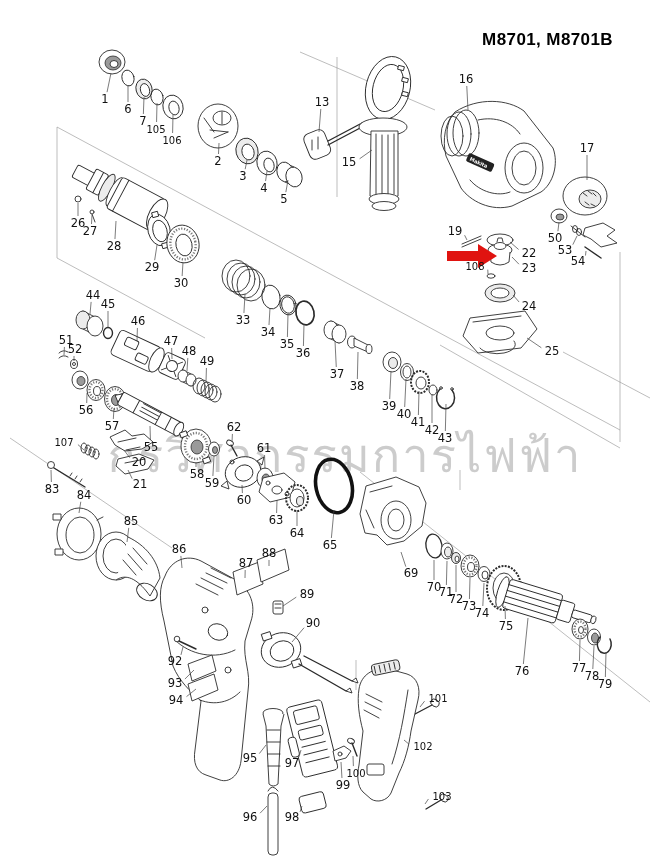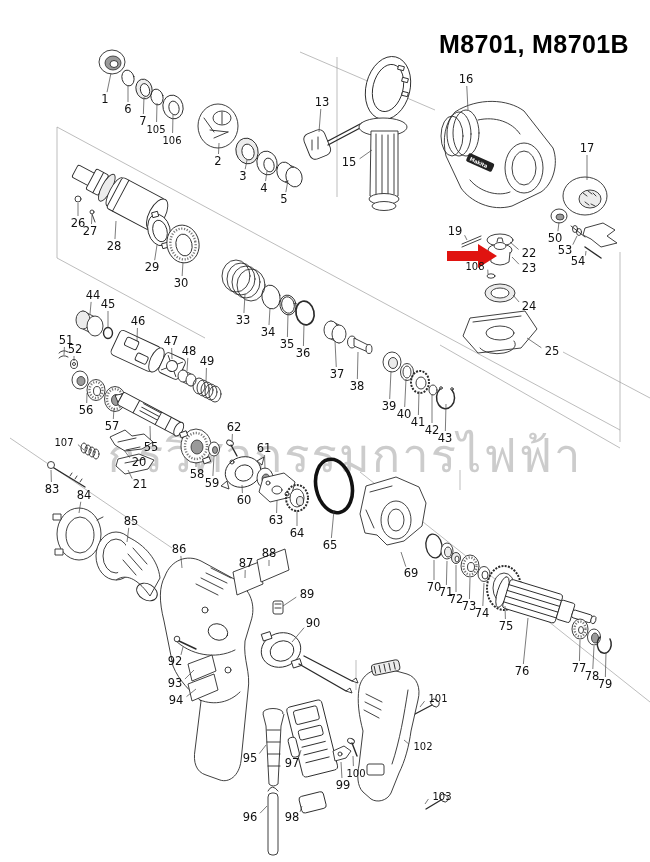--- a/index.html
+++ b/index.html
@@ -1,19 +1,19 @@
 <!DOCTYPE html>
 <html><head>
 <meta charset="utf-8">
 <style>
   html,body{margin:0;padding:0;background:#f6f6f6}
   .page{position:relative;width:650px;height:862px;background:#fff;overflow:hidden;
         font-family:"Liberation Sans",sans-serif}
-  .title{position:absolute;top:30px;left:204px;width:425px;text-align:right;
-         font-size:25px;font-weight:bold;letter-spacing:.4px;color:#000}
+  .title{position:absolute;top:30px;left:188px;width:425px;text-align:right;
+         font-size:17px;font-weight:bold;letter-spacing:.4px;color:#000}
   svg.diagram{position:absolute;left:0;top:0}
   .ln{fill:none;stroke:#2b2b2b;stroke-width:.9;stroke-linejoin:round;stroke-linecap:round}
   .ln2{fill:none;stroke:#2b2b2b;stroke-width:1.4;stroke-linejoin:round;stroke-linecap:round}
   .fw{fill:#fff;stroke:#2b2b2b;stroke-width:.9;stroke-linejoin:round}
   .fg{fill:#ececec;stroke:#2b2b2b;stroke-width:.9}
   .fd{fill:#9a9a9a;stroke:#2b2b2b;stroke-width:.8}
   .guide{stroke:#909090;stroke-width:.6;fill:none}
   .leader{stroke:#444;stroke-width:.7}
   .plbl{font-family:"DejaVu Sans",sans-serif;fill:#111}
   .watermark{font-family:"DejaVu Sans",sans-serif;font-size:47px;fill:#cccccc;letter-spacing:2px}

